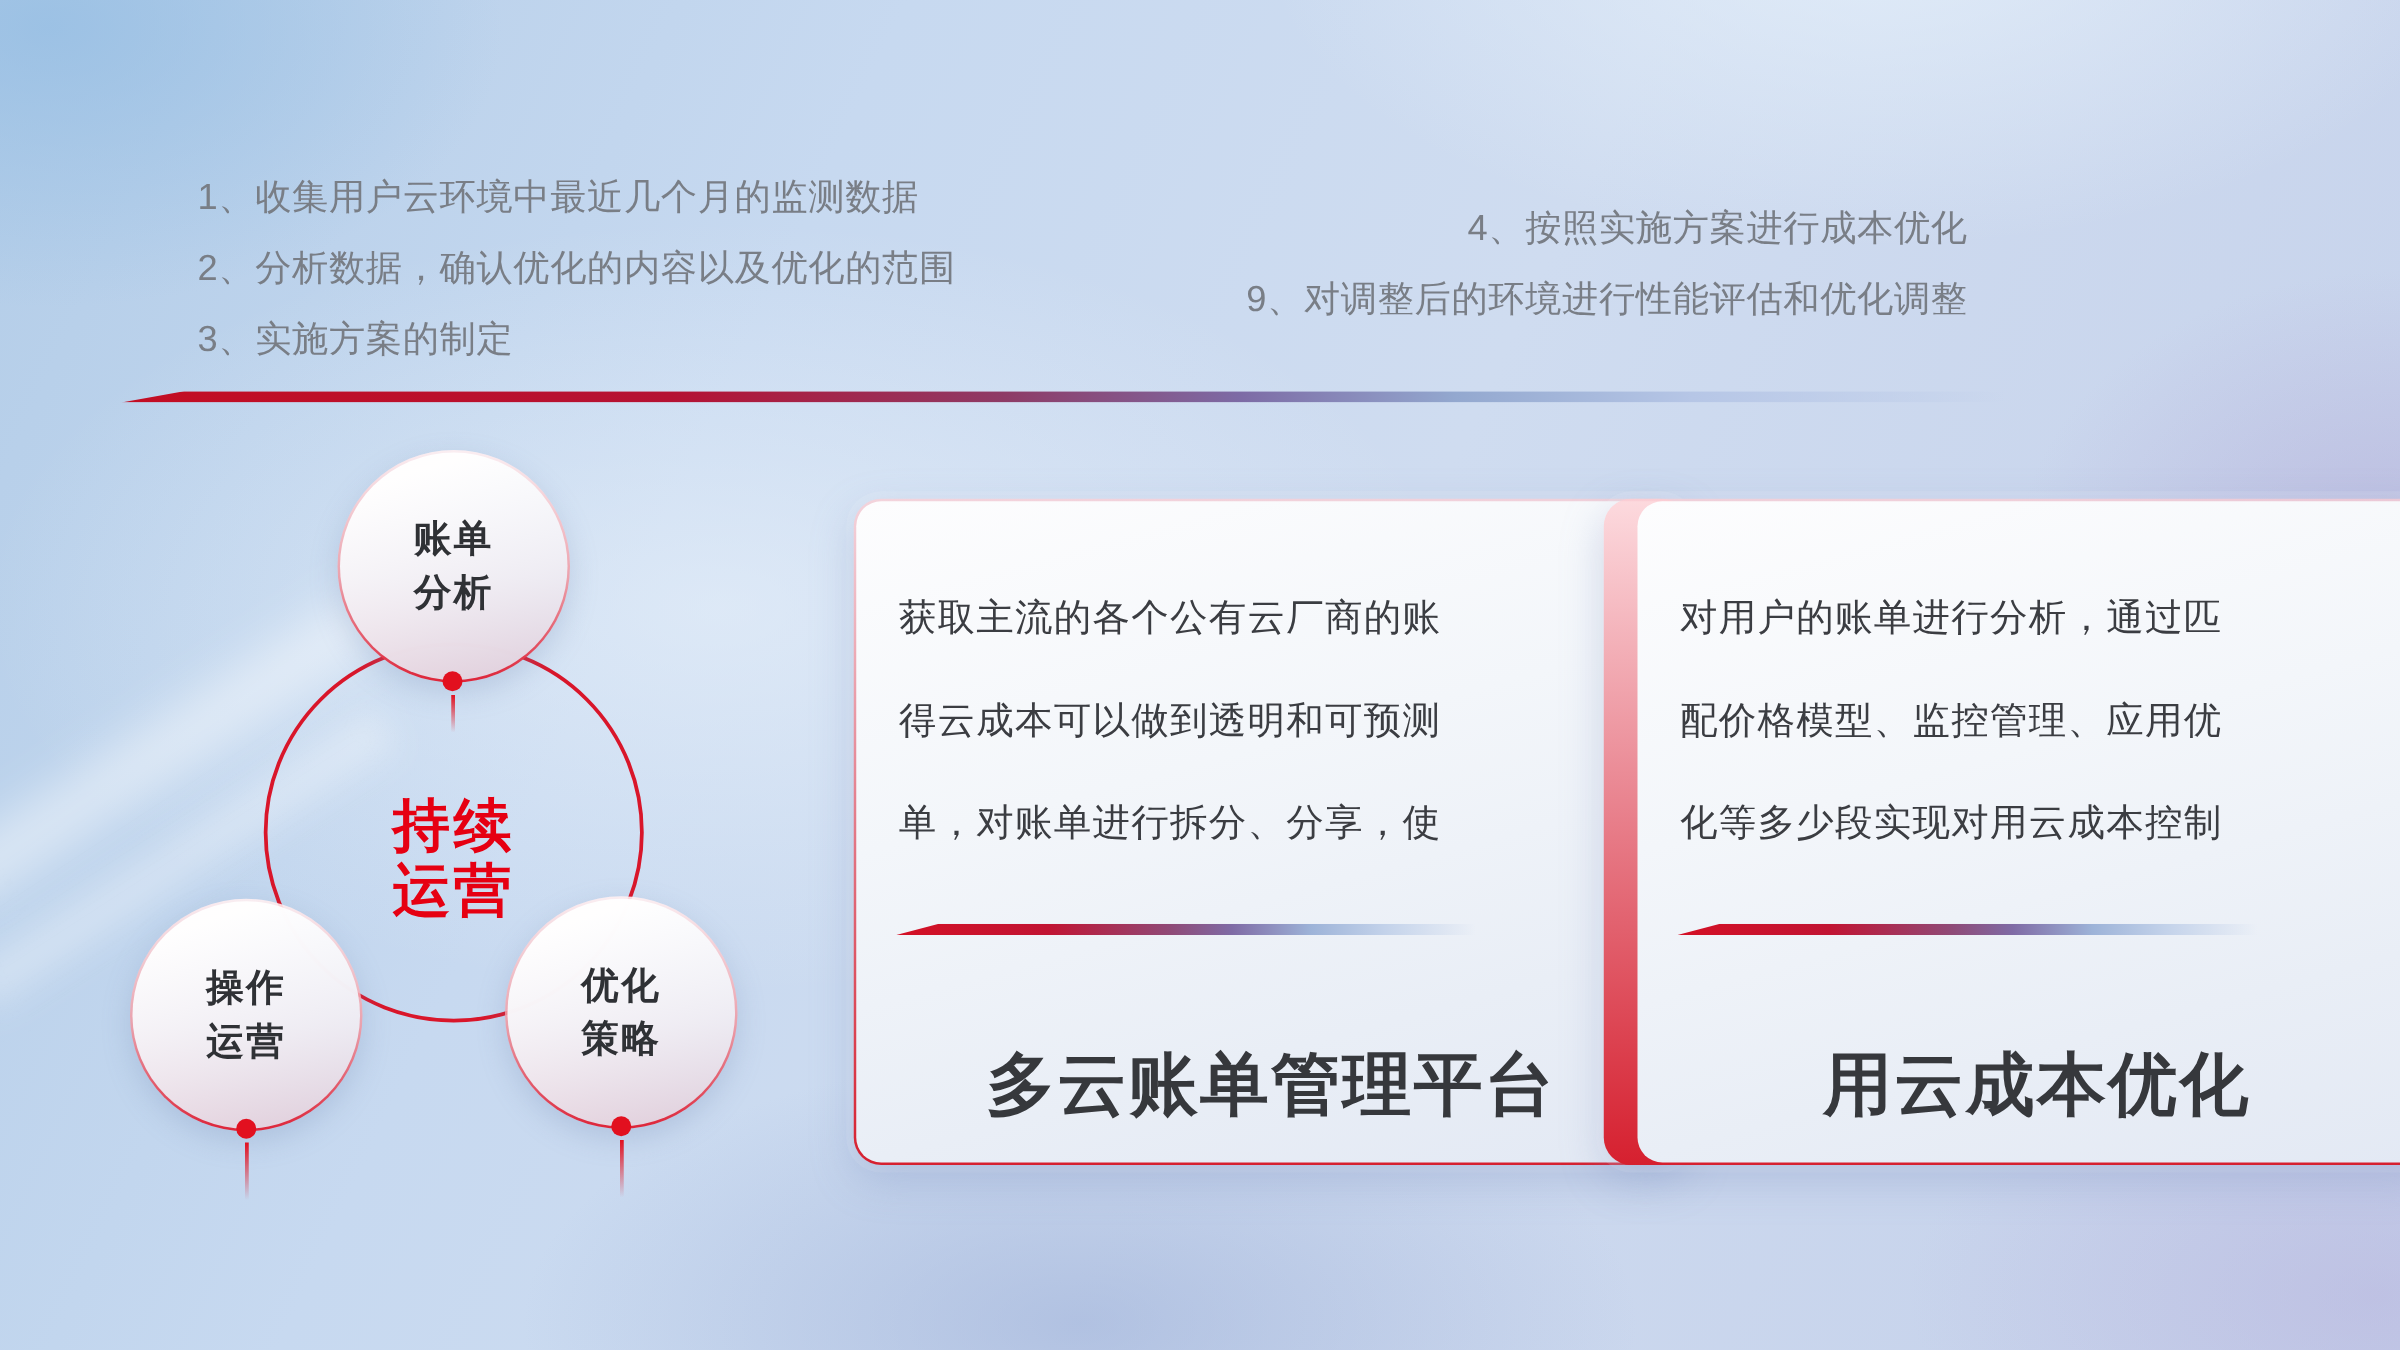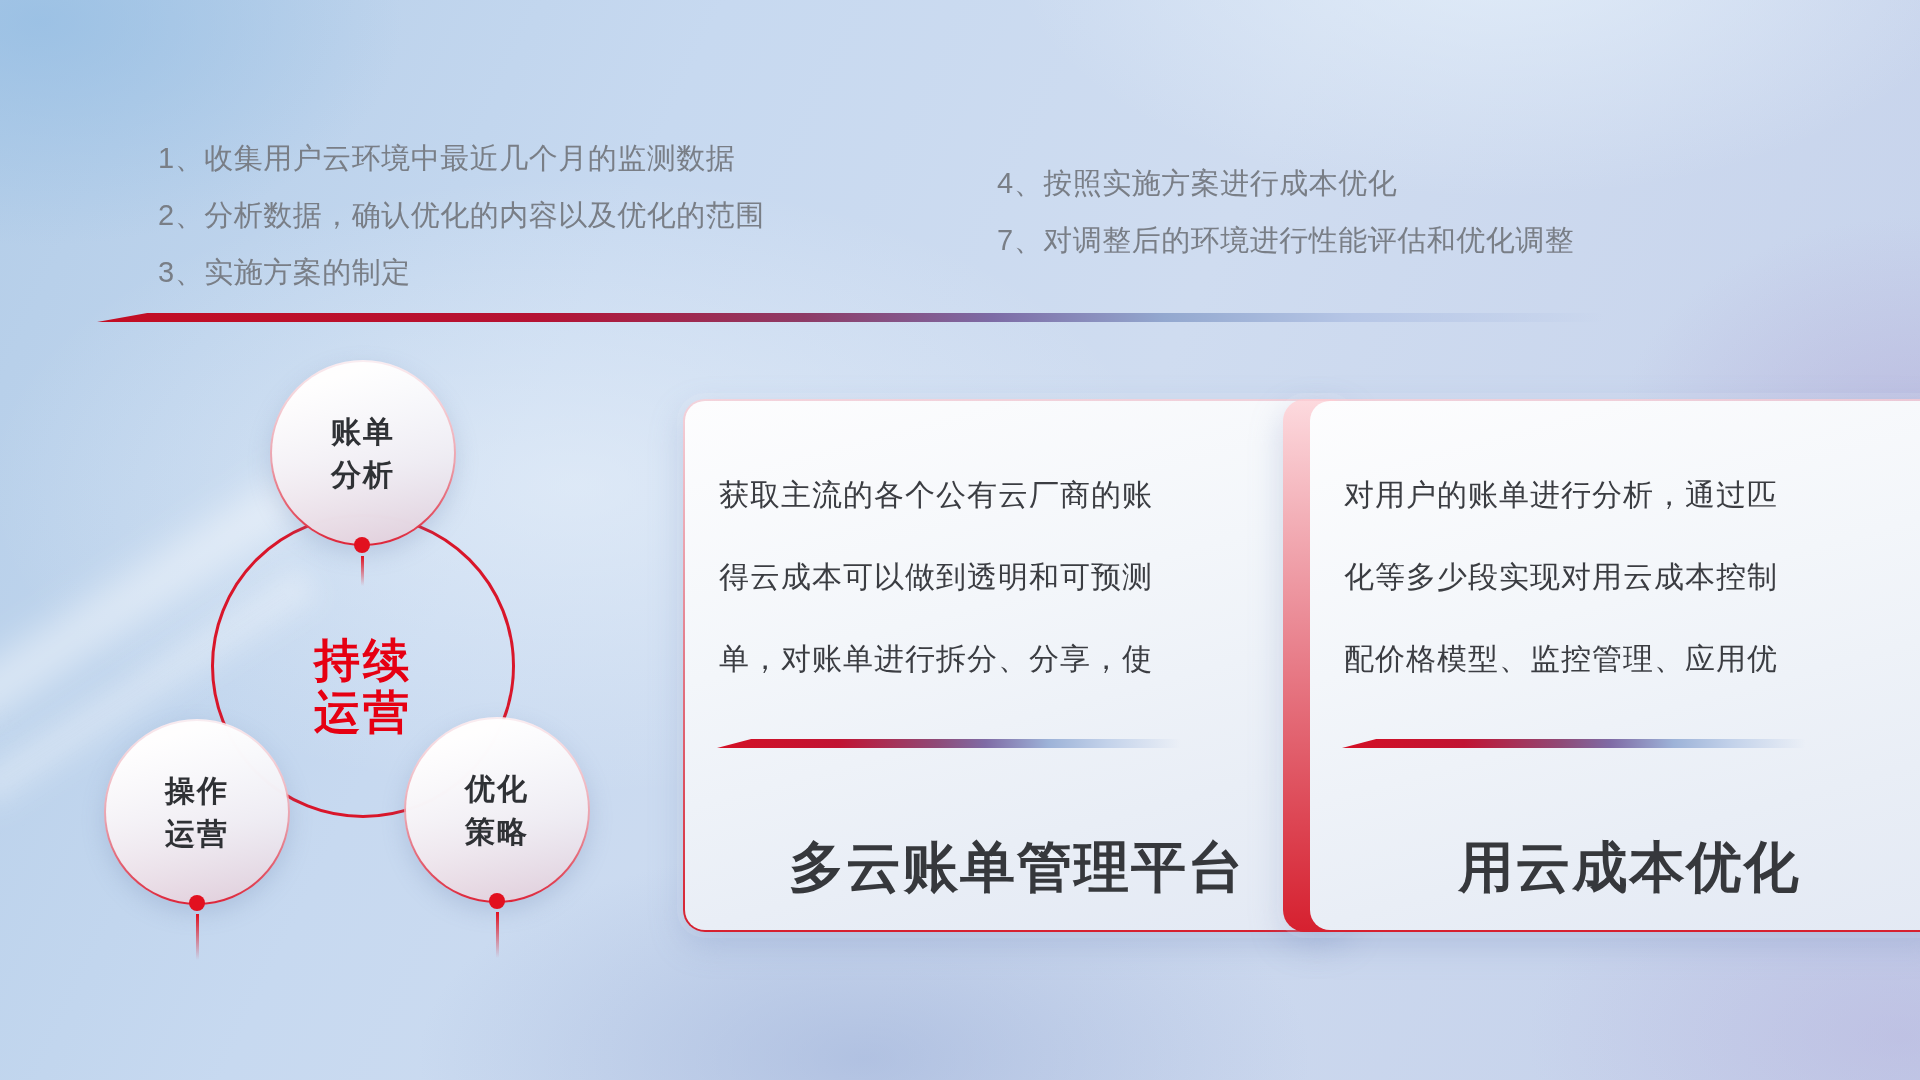--- a/index.html
+++ b/index.html
@@ -17,21 +17,21 @@
       linear-gradient(115deg, #b3cde8 0%, #c7d9f0 30%, #cfdcf0 55%, #c4d0ea 100%);
   }
   .streak{position:absolute;pointer-events:none;}
   .streak.s1{left:-70px;top:545px;width:440px;height:85px;transform:rotate(-33deg);
     background:linear-gradient(to bottom, rgba(255,255,255,0) 0%, rgba(255,255,255,0.5) 50%, rgba(255,255,255,0) 100%);filter:blur(14px);}
   .streak.s2{left:-50px;top:655px;width:390px;height:62px;transform:rotate(-33deg);
     background:linear-gradient(to bottom, rgba(255,255,255,0) 0%, rgba(255,255,255,0.38) 50%, rgba(255,255,255,0) 100%);filter:blur(12px);}
 
   .steps{position:absolute;font-size:29px;line-height:57px;color:#797e86;letter-spacing:0.5px;}
   .steps-left{left:158px;top:130px;}
-  .steps-right{left:997px;top:155px;}
+  .steps-right{left:997px;top:155px;text-align:right;}
 
   .divider{
     position:absolute;left:97px;top:313px;width:1570px;height:9px;
     background:linear-gradient(to right,#c30d23 0%,#b51233 28%,#8e3b66 45%,#7d6ba5 57%,#93a8cf 68%,#b6c6e6 80%,rgba(198,212,238,0) 96%);
     clip-path:polygon(0 100%, 3.2% 0, 100% 0, 100% 100%);
   }
 
   .ring{
     position:absolute;left:211px;top:514px;width:304px;height:304px;box-sizing:border-box;
     border:3px solid #d9162a;border-radius:50%;
@@ -101,21 +101,21 @@
   <div class="streak s2"></div>
 
   <div class="steps steps-left">
     <div>1、收集用户云环境中最近几个月的监测数据</div>
     <div>2、分析数据，确认优化的内容以及优化的范围</div>
     <div>3、实施方案的制定</div>
   </div>
 
   <div class="steps steps-right">
     <div>4、按照实施方案进行成本优化</div>
-    <div>7、对调整后的环境进行性能评估和优化调整</div>
+    <div>9、对调整后的环境进行性能评估和优化调整</div>
   </div>
 
   <div class="divider"></div>
 
   <div class="ring"></div>
 
   <div class="cycle-center">
     <span>持续</span>
     <span>运营</span>
   </div>
@@ -163,21 +163,21 @@
       </div>
       <div class="card-line"></div>
       <div class="card-title">多云账单管理平台</div>
     </div>
   </div>
 
   <div class="card card-2">
     <div class="card-inner">
       <div class="card-body">
         <div>对用户的账单进行分析，通过匹</div>
+        <div>配价格模型、监控管理、应用优</div>
         <div>化等多少段实现对用云成本控制</div>
-        <div>配价格模型、监控管理、应用优</div>
       </div>
       <div class="card-line"></div>
       <div class="card-title">用云成本优化</div>
     </div>
   </div>
 
 </div>
 
 </body></html>

